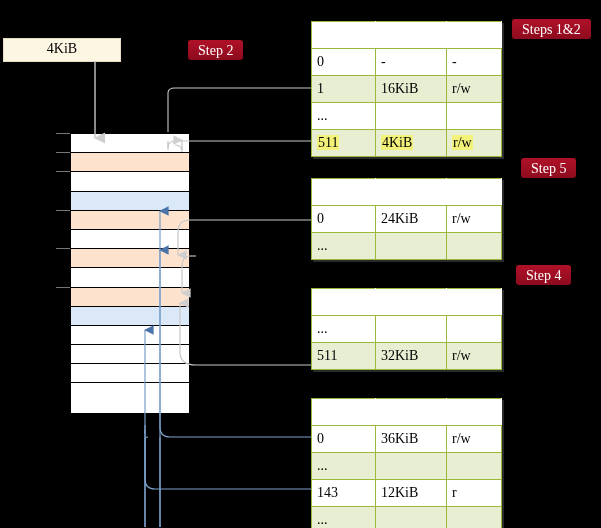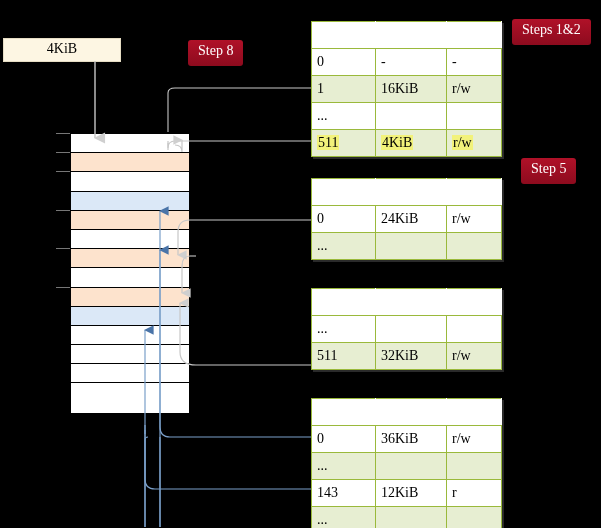--- a/index.html
+++ b/index.html
@@ -12,21 +12,21 @@
 
   
   .badge{
     position:absolute;
     background:#a70f25;
     background:linear-gradient(180deg,#b01128 0%,#8d0b1e 100%);
     color:#ffffff;
     font-family:"Liberation Serif", serif;
     font-size:14px;
     line-height:18px;
-    padding:2px 10px 6px 10px;
+    padding:2px 10px 0 10px;
     border-radius:3px;
     white-space:nowrap;
     text-align:center;
   }
 
   
   .kbox{
     position:absolute;
     background:#fdf6e3;
     border:1px solid #e6ddc4;
@@ -83,27 +83,30 @@
 </head>
 <body>
 
 <div class="stage">
 
   <div class="kbox" style="left:3px;top:38px;width:116px;height:22px;">
     <span>4KiB</span>
   </div>
 
   <div class="badge" style="left:188px;top:40px;">
-    <span>Step 8</span>
+    <span>Step 2</span>
   </div>
   <div class="badge" style="left:512px;top:19px;">
     <span>Steps 1&amp;2</span>
   </div>
   <div class="badge" style="left:521px;top:158px;">
     <span>Step 5</span>
+  </div>
+  <div class="badge" style="left:516px;top:265px;">
+    <span>Step 4</span>
   </div>
 
   <div class="mem" id="mem-col">
       <div class="memrow "></div>
       <div class="memrow orange"></div>
       <div class="memrow "></div>
       <div class="memrow blue"></div>
       <div class="memrow orange"></div>
       <div class="memrow "></div>
       <div class="memrow orange"></div>

